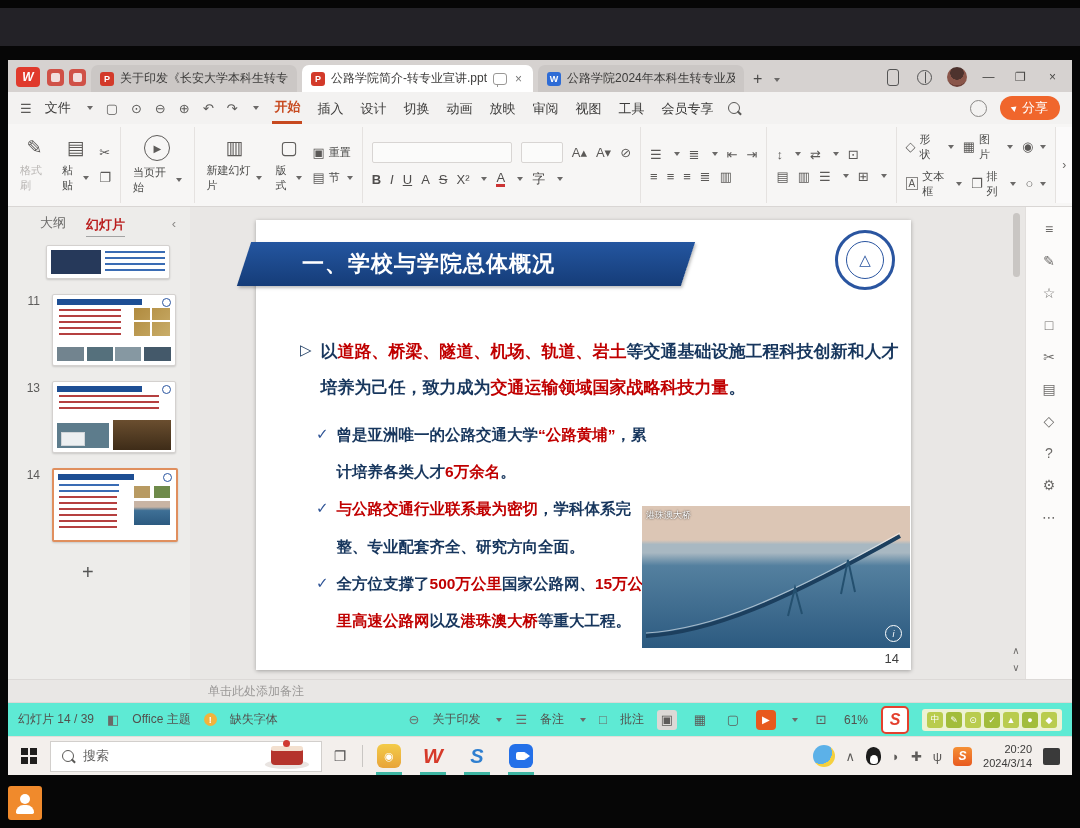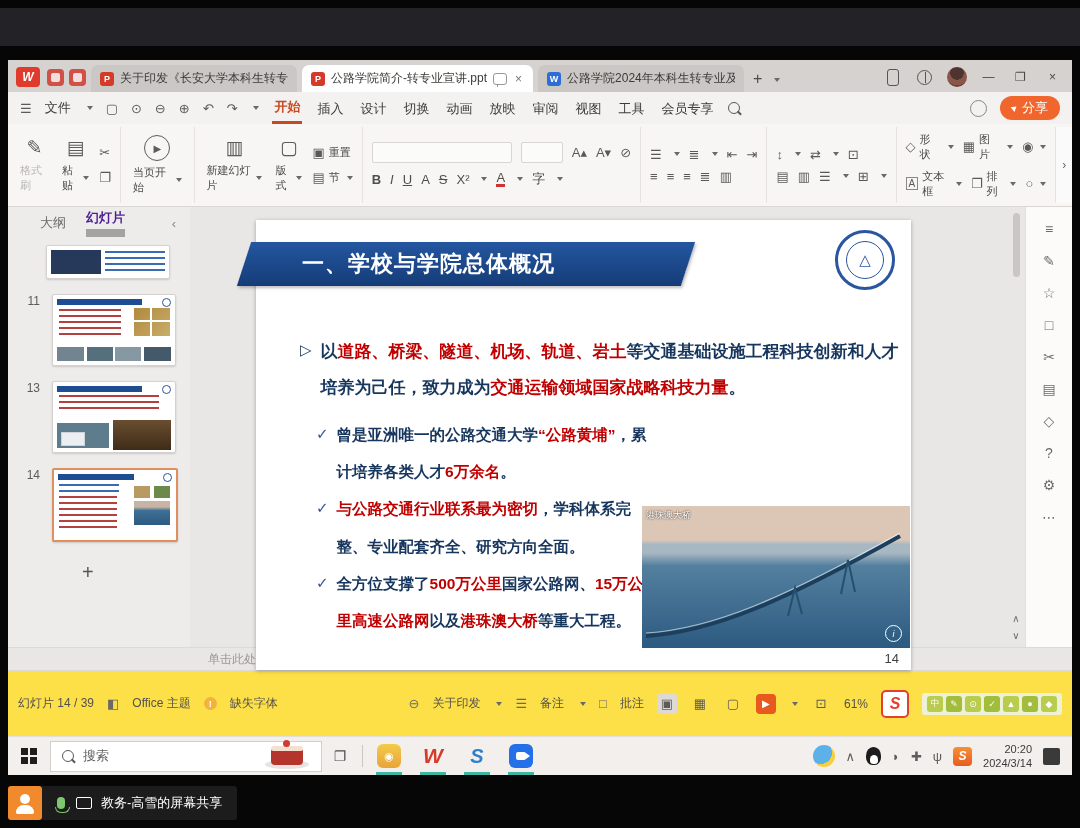--- a/index.html
+++ b/index.html
@@ -61,21 +61,21 @@
   .fb{font-size:13px;color:#504e4d;}
   .fb.b{font-weight:bold;} .fb.i{font-style:italic;} .fb.u{text-decoration:underline;}
   .fb.s{text-decoration:line-through;} .fb.colorA{border-bottom:3px solid #c33;line-height:12px;}
   .gglyph{font-size:13px;color:#5b5957;}
   .expand{width:17px;margin-left:auto;background:#fbfafa;border-left:1px solid #e5e2e0;display:flex;align-items:center;justify-content:center;color:#6a6866;font-size:12px;}
   
   .workspace{flex:1 1 auto;display:flex;min-height:0;}
   .spanel{width:182px;background:#edecea;display:flex;flex-direction:column;flex:0 0 auto;}
   .ptabs{height:30px;display:flex;align-items:flex-end;gap:20px;padding-left:32px;font-size:13px;color:#6b6a69;position:relative;flex:0 0 auto;}
   .ptab{padding-bottom:5px;}
-  .ptab.active{color:#4c1d95;font-weight:bold;border-bottom:8px solid #a3a3a3;padding-bottom:2px;}
+  .ptab.active{color:#b91c1c;font-weight:bold;border-bottom:1px solid #a3a3a3;padding-bottom:2px;}
   .pcollapse{position:absolute;right:14px;bottom:6px;color:#8a8886;font-size:13px;}
   .plist{flex:1;padding-top:8px;display:flex;flex-direction:column;gap:15px;overflow:hidden;}
   .titem{display:flex;gap:12px;align-items:flex-start;margin-left:14px;}
   .titem.partial{margin-left:38px;}
   .tnum{width:18px;text-align:right;font-size:12px;color:#5c5b5a;}
   .tcard{width:122px;height:70px;background:#fff;border:1px solid #d4d1cf;border-radius:2px;position:relative;overflow:hidden;box-shadow:0 1px 2px rgba(0,0,0,.15);}
   .tcard.short{height:32px;}
   .titem.selected .tcard{border:2px solid #e08f5e;}
   .thbar{position:absolute;left:4px;top:4px;height:6px;width:70%;background:#1d4e94;}
   .thdot{position:absolute;right:4px;top:3px;width:7px;height:7px;border:1px solid #2a55a0;border-radius:50%;background:#fff;}
@@ -130,21 +130,21 @@
       linear-gradient(180deg,#dcc6b5 0 24%,#a8b8c2 27% 33%,#54809f 42%,#2c5a80);}
   .info{position:absolute;right:8px;bottom:6px;width:15px;height:15px;border:1.5px solid #fff;border-radius:50%;
         color:#fff;font-size:9px;font-style:italic;display:flex;align-items:center;justify-content:center;}
   .pagenum{position:absolute;right:12px;bottom:4px;font-size:13px;color:#3f3f3f;}
   .vscroll{position:absolute;right:3px;top:6px;bottom:6px;width:12px;display:flex;flex-direction:column;align-items:center;}
   .vthumb{width:7px;height:64px;background:#c9c6c3;border-radius:4px;}
   .varrows{margin-top:auto;display:flex;flex-direction:column;gap:6px;color:#6f6d6b;font-size:10px;align-items:center;}
   .rail{width:46px;background:#fcfbfa;border-left:1px solid #e2dfdd;display:flex;flex-direction:column;align-items:center;padding-top:14px;gap:16px;font-size:14px;color:#6d6b69;flex:0 0 auto;}
   
   .notesbar{height:22px;background:#e9e7e5;border-top:1px solid #dcd9d7;font-size:12px;color:#9a9897;display:flex;align-items:center;padding-left:200px;flex:0 0 auto;}
-  .statusbar{height:33px;background:#fde047;border-top:1px solid #ddd9d6;display:flex;align-items:center;font-size:12px;color:#53514e;padding:16px 10px;gap:13px;flex:0 0 auto;}
+  .statusbar{height:33px;background:#5eead4;border-top:1px solid #ddd9d6;display:flex;align-items:center;font-size:12px;color:#53514e;padding:0 10px;gap:13px;flex:0 0 auto;}
   .sico{font-size:13px;color:#6b6967;}
   .warn{width:13px;height:13px;border-radius:50%;background:#f2b33c;color:#fff;font-size:9px;font-weight:bold;display:flex;align-items:center;justify-content:center;}
   .viewbtn{width:20px;height:20px;display:flex;align-items:center;justify-content:center;border-radius:3px;font-size:13px;color:#5d5b59;}
   .viewbtn.on{background:#dcd9d6;}
   .playbtn{width:20px;height:20px;border-radius:4px;background:#e8591d;color:#fff;font-size:10px;display:flex;align-items:center;justify-content:center;}
   .sgS{width:24px;height:24px;background:#fff;border:2.5px solid #e4402e;color:#e4402e;font-weight:800;font-style:italic;
        border-radius:5px;display:flex;align-items:center;justify-content:center;font-size:16px;}
   .ime{display:flex;gap:3px;background:#edf2d4;padding:3px 5px;border-radius:3px;align-items:center;}
   .ime span{width:16px;height:16px;border-radius:3px;color:#fff;font-size:9px;display:flex;align-items:center;justify-content:center;}
   .ime span:nth-child(odd){background:#b9cc4e;} .ime span:nth-child(even){background:#a2bd3c;}
@@ -621,19 +621,14 @@
         </span>
         <span class="notif"></span>
       </div>
     </div>
   </div>
 
   <div class="sharebar">
     <div class="savatar">
         <span class="person"></span>
       </div>
-    <div class="spill">
-      <span class="mic"></span>
-      <span class="scr"></span>
-      <span>教务-高雪的屏幕共享</span>
-    </div>
   </div>
 </div>
 
 </body></html>

